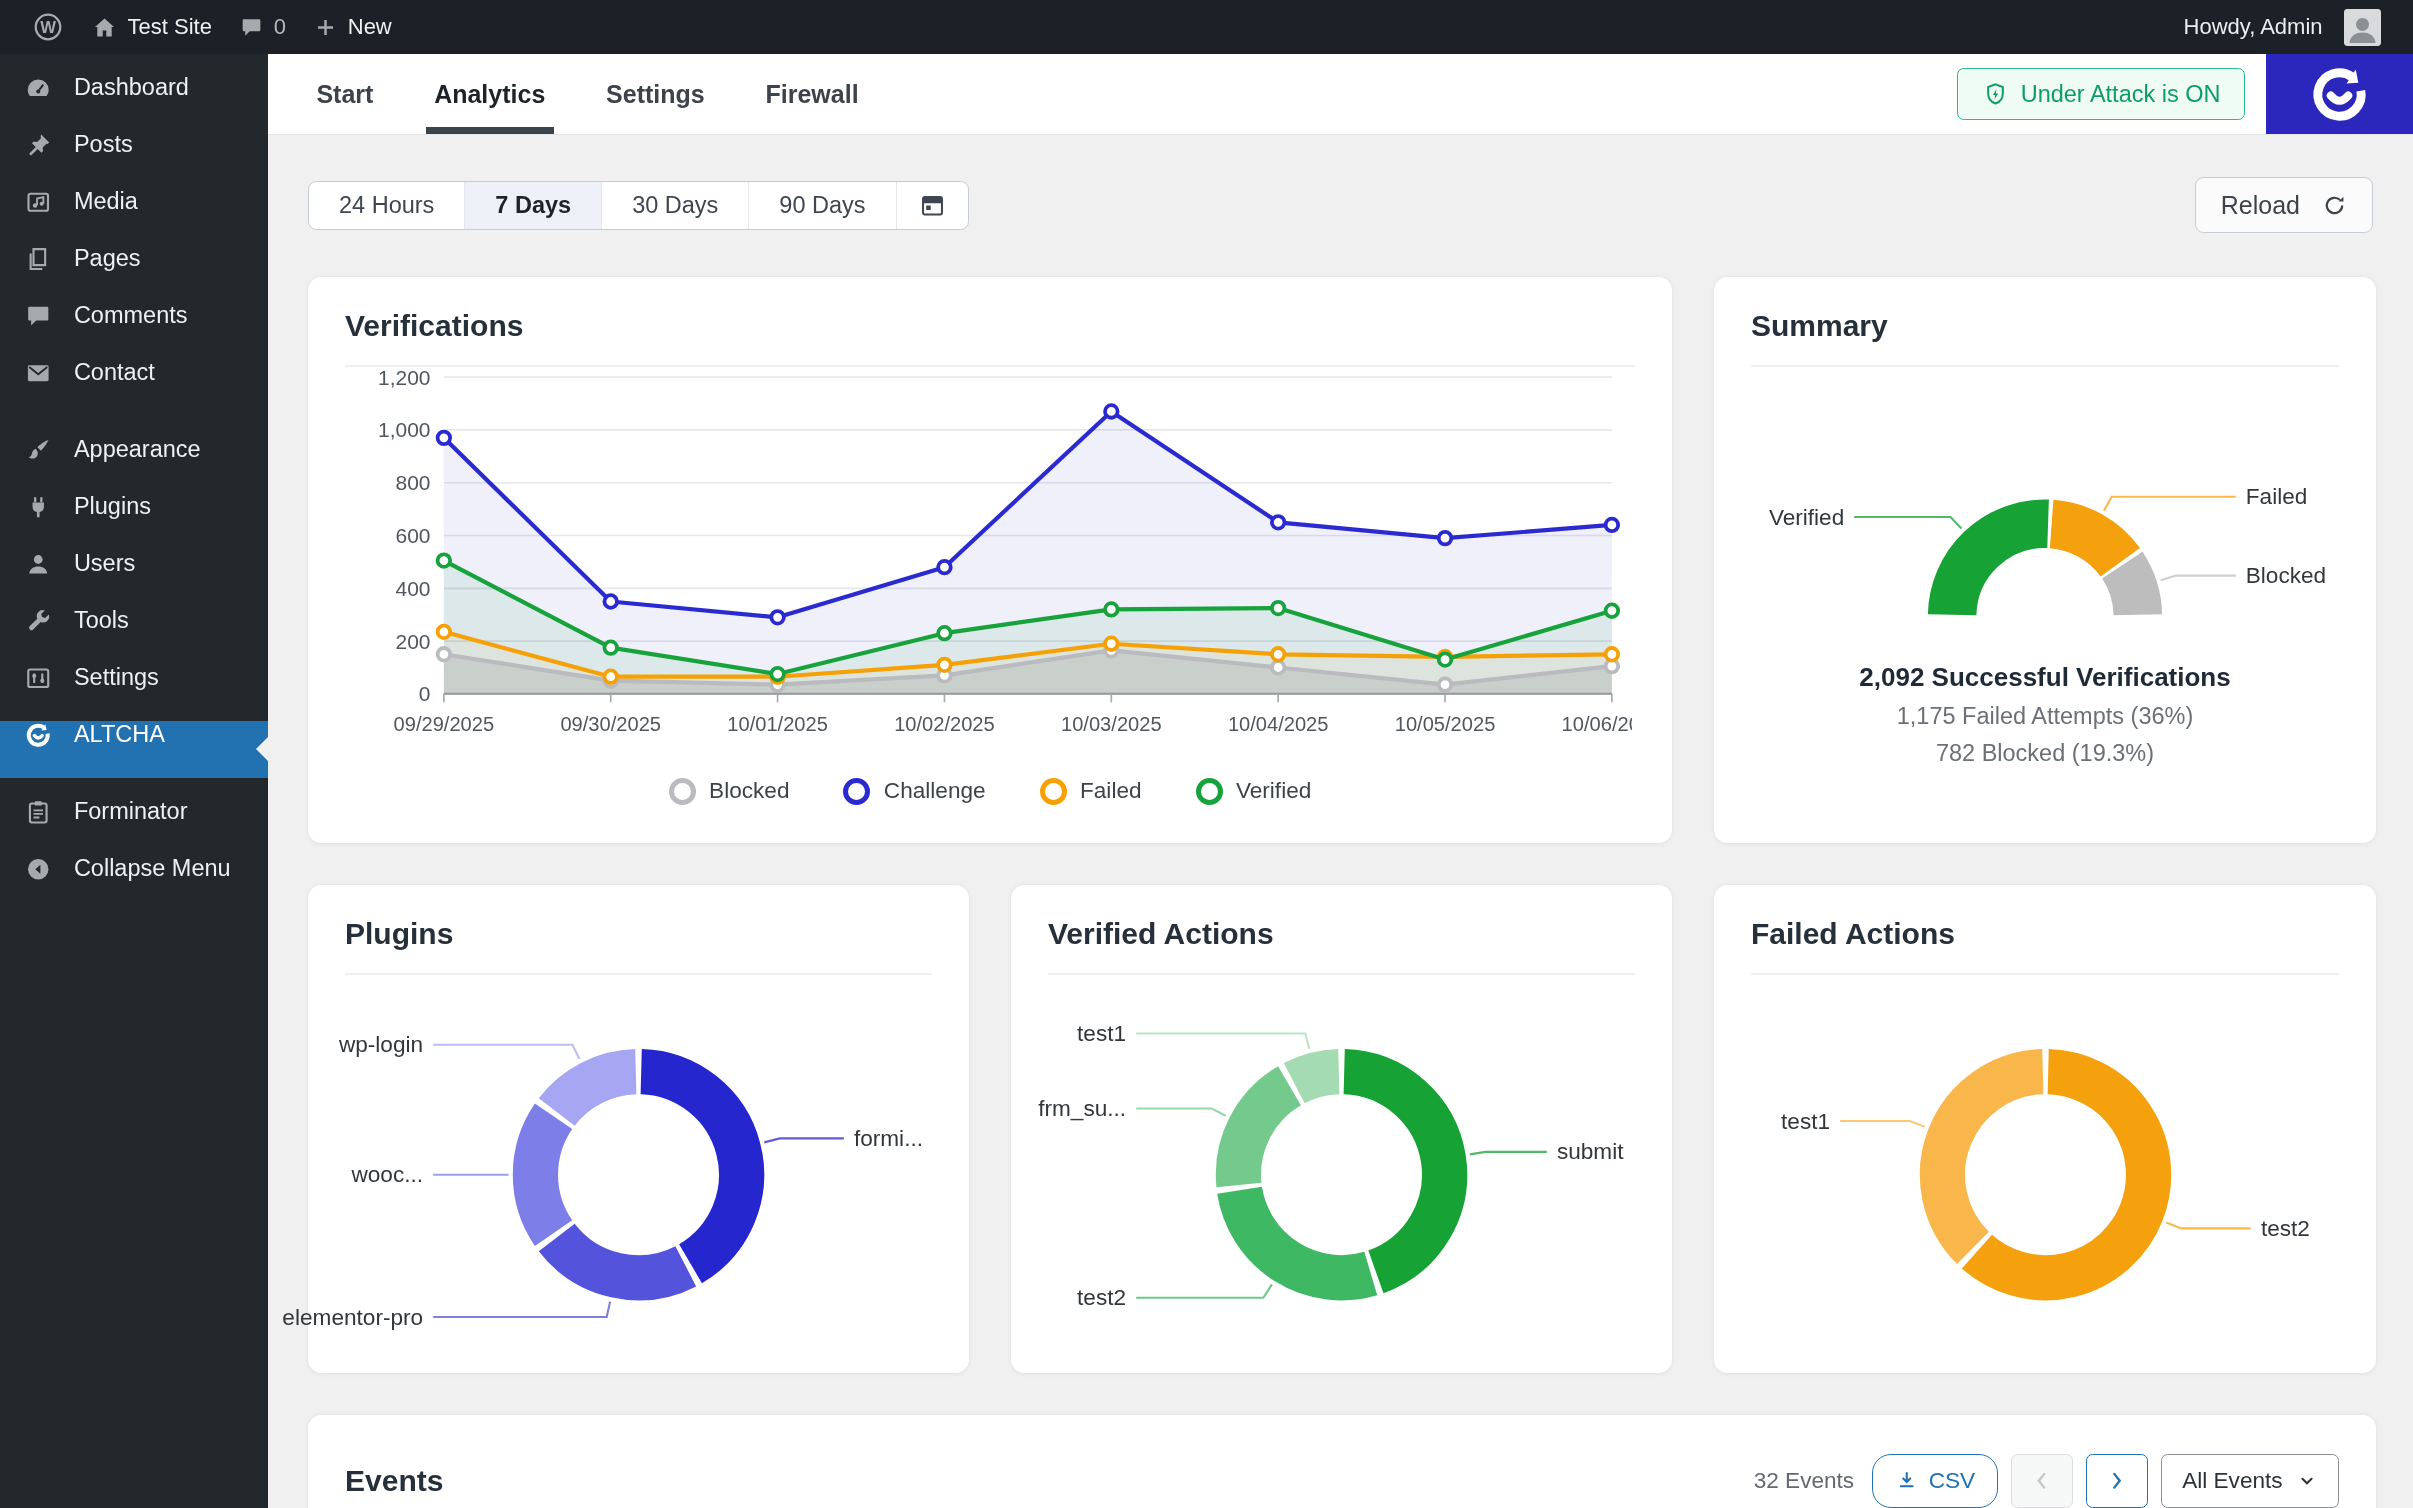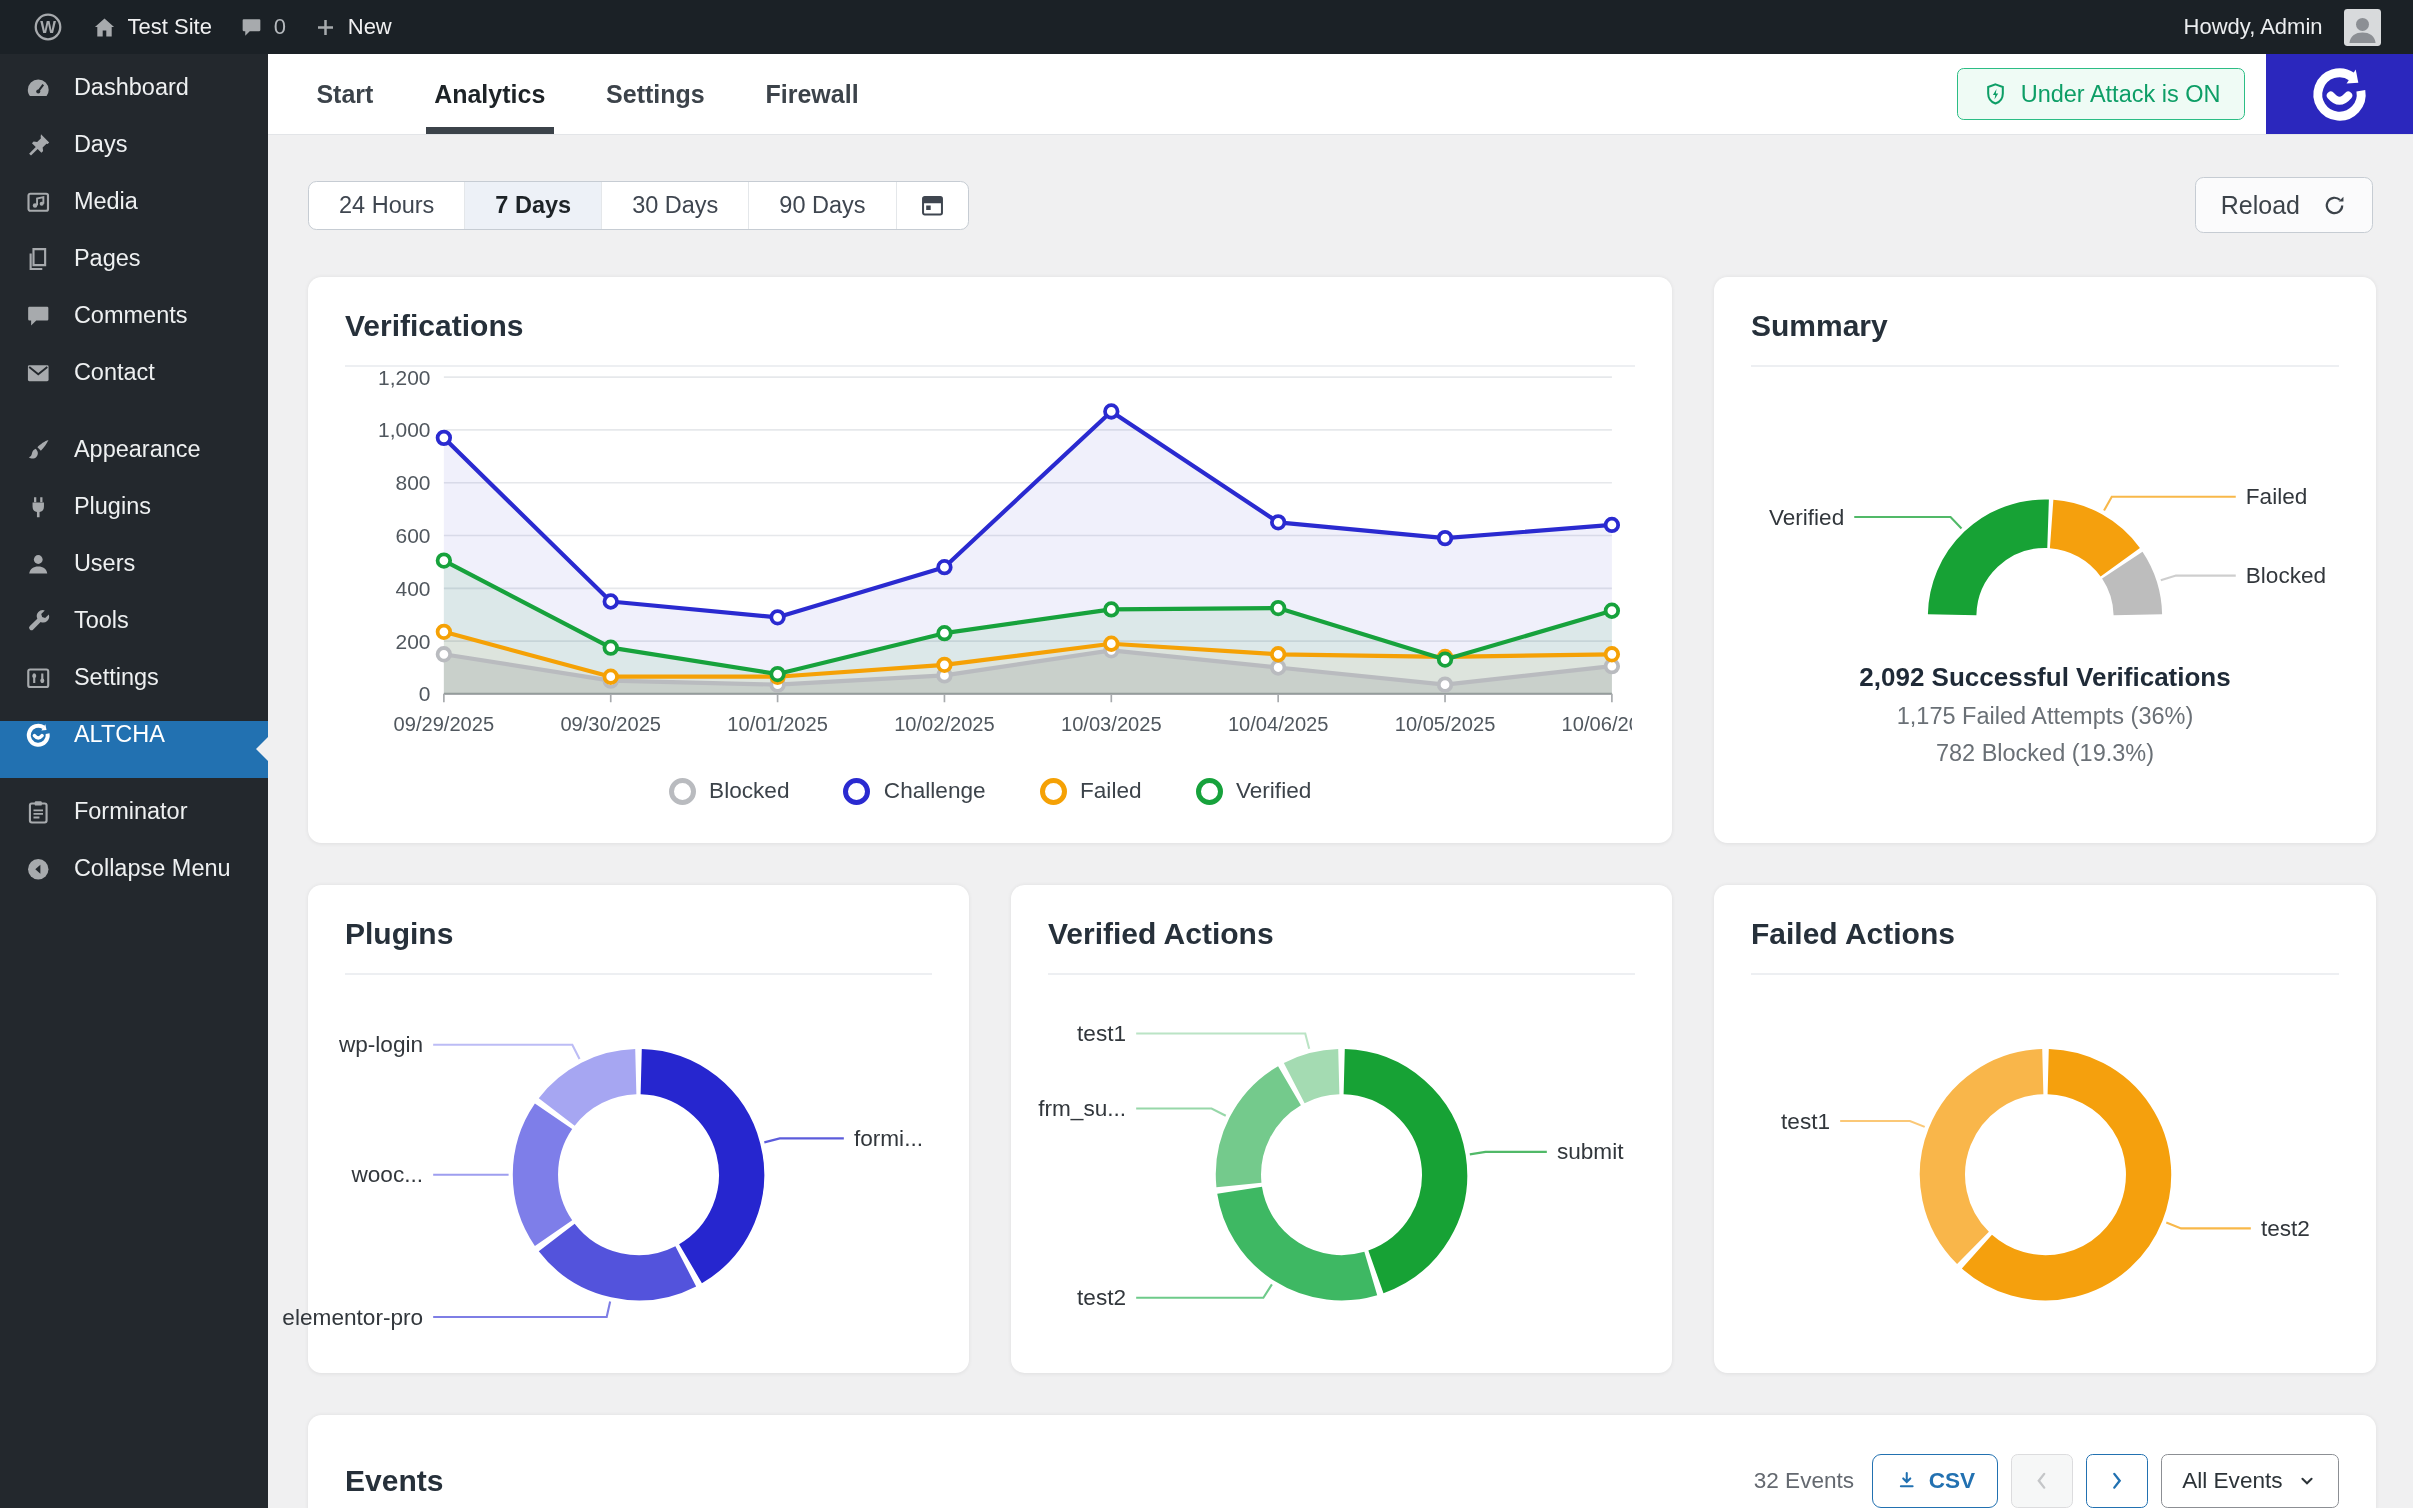--- a/index.html
+++ b/index.html
@@ -78,21 +78,21 @@
   #summary-texts{text-align:center;margin-top:22px;}
   #summary-line1{font-size:26px;font-weight:700;color:#1f2a37;}
   #summary-line2,#summary-line3{font-size:23.5px;color:#6a7076;margin-top:10px;}
 
   .donut-wrap{display:flex;justify-content:center;margin-top:22px;}
 
   #events-head{display:flex;align-items:center;justify-content:space-between;margin-top:6.7px;}
   #events-controls{display:flex;align-items:center;gap:13px;}
   #events-count{font-size:22.6px;color:#646970;margin-right:5px;}
   .btn-csv{display:flex;align-items:center;gap:10px;height:52px;padding:0 22px;background:#fff;
-           border:1.7px solid #2271b1;border-radius:9px;color:#2271b1;font-size:22.6px;font-weight:700;cursor:pointer;}
+           border:1.7px solid #2271b1;border-radius:19px;color:#2271b1;font-size:22.6px;font-weight:400;cursor:pointer;}
   .btn-nav{display:flex;align-items:center;justify-content:center;width:60px;height:52px;border-radius:6.7px;cursor:pointer;}
   .btn-nav.prev{background:#f6f7f7;border:1.7px solid #dcdcde;color:#c4c6c8;}
   .btn-nav.next{background:#fff;border:1.7px solid #2271b1;color:#2271b1;}
   .btn-filter{display:flex;align-items:center;gap:13.4px;height:52px;padding:0 20px;background:#fff;
            border:1.7px solid #8c8f94;border-radius:6.7px;color:#2c3338;font-size:22.6px;cursor:pointer;}
 
   svg{display:block;}
   text{font-family:"Liberation Sans",sans-serif;}
 </style>
 </head>
@@ -158,21 +158,21 @@
           </svg>
         </span>
         <span>Dashboard</span>
       </div>
       <div class="side-item">
         <span class="ico">
           <svg width="28.5" height="28.5" viewBox="0 0 24 24" fill="none" xmlns="http://www.w3.org/2000/svg">
             <path d="M14.3 2.8 21.2 9.7l-1.3 1.3-1-.3-3.2 3.2.4 3-1.4 1.4-3.2-3.2-5.6 5.6-1.6-1.6 5.6-5.6-3.2-3.2 1.4-1.4 3 .4 3.2-3.2-.3-1Z" fill="currentColor"></path>
           </svg>
         </span>
-        <span>Days</span>
+        <span>Posts</span>
       </div>
       <div class="side-item">
         <span class="ico">
           <svg width="28.5" height="28.5" viewBox="0 0 24 24" fill="none" xmlns="http://www.w3.org/2000/svg">
             <rect x="3.8" y="4.8" width="16.4" height="14.4" rx="1.5" stroke="currentColor" stroke-width="1.8"></rect>
             <circle cx="9.3" cy="14.8" r="1.9" fill="currentColor"></circle>
             <circle cx="14.9" cy="13.2" r="1.7" fill="currentColor"></circle>
             <path d="M11 14.6V8.8l5.3-1.1v5.5" stroke="currentColor" stroke-width="1.6"></path>
           </svg>
         </span>

